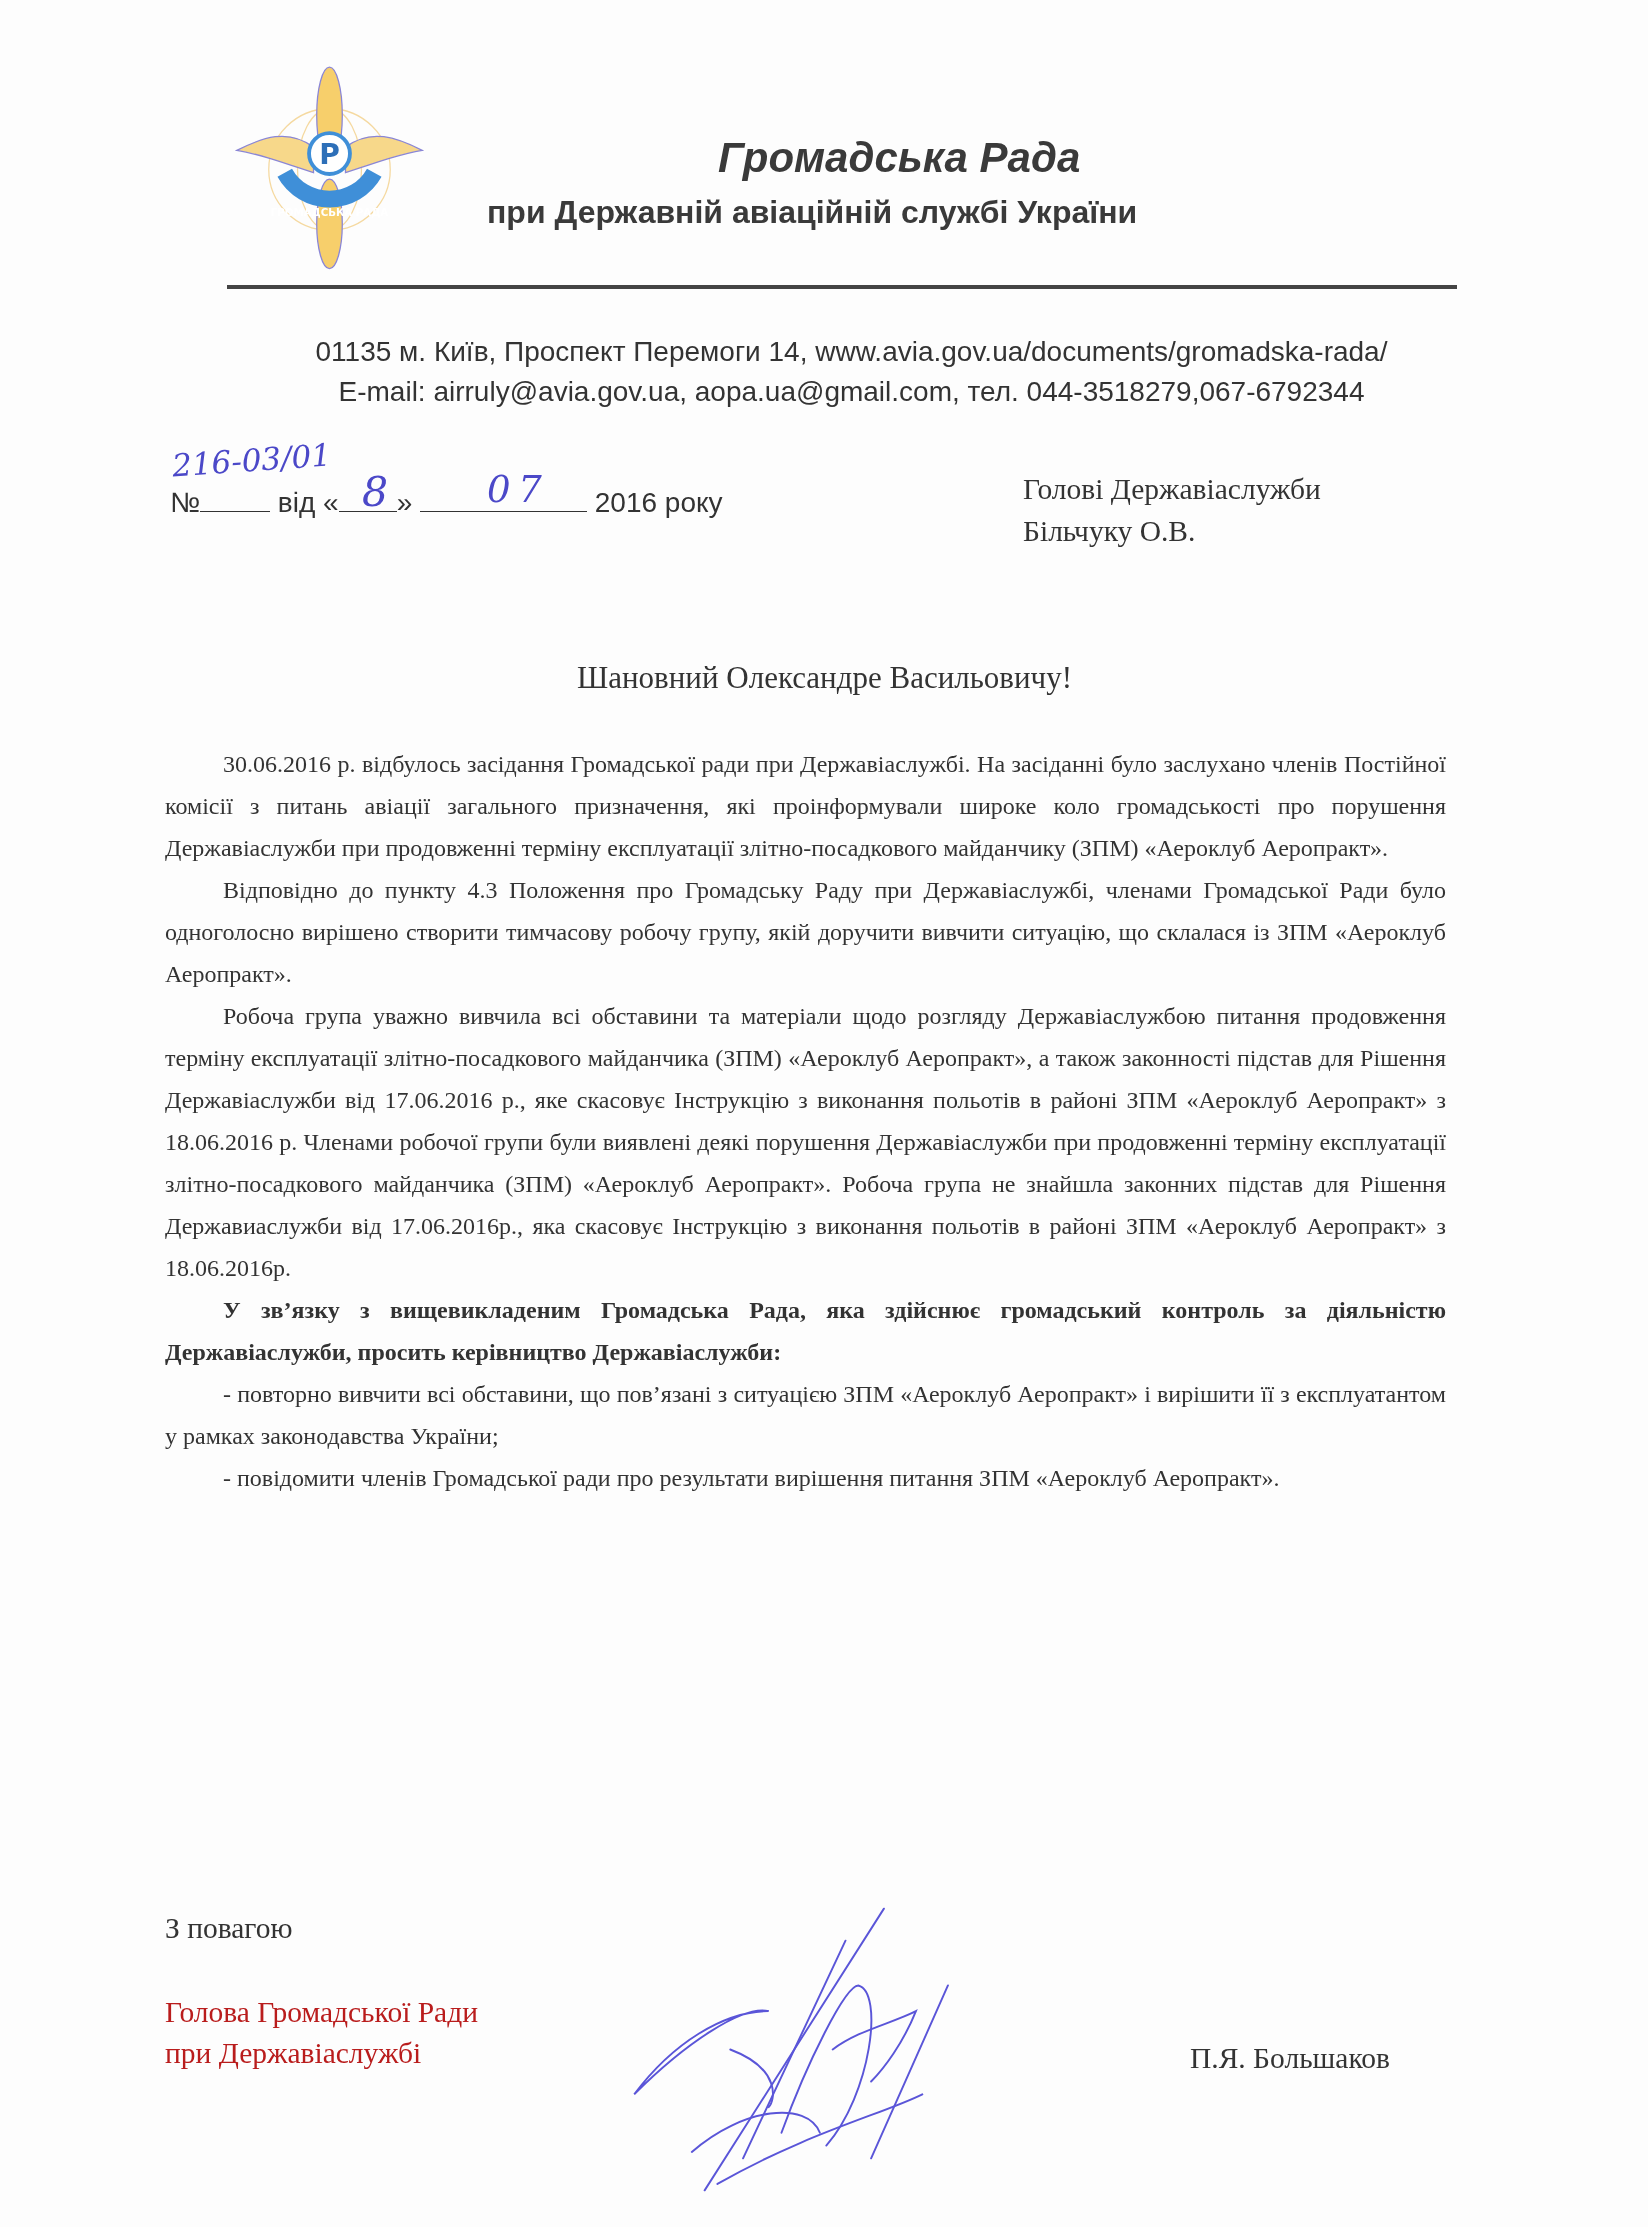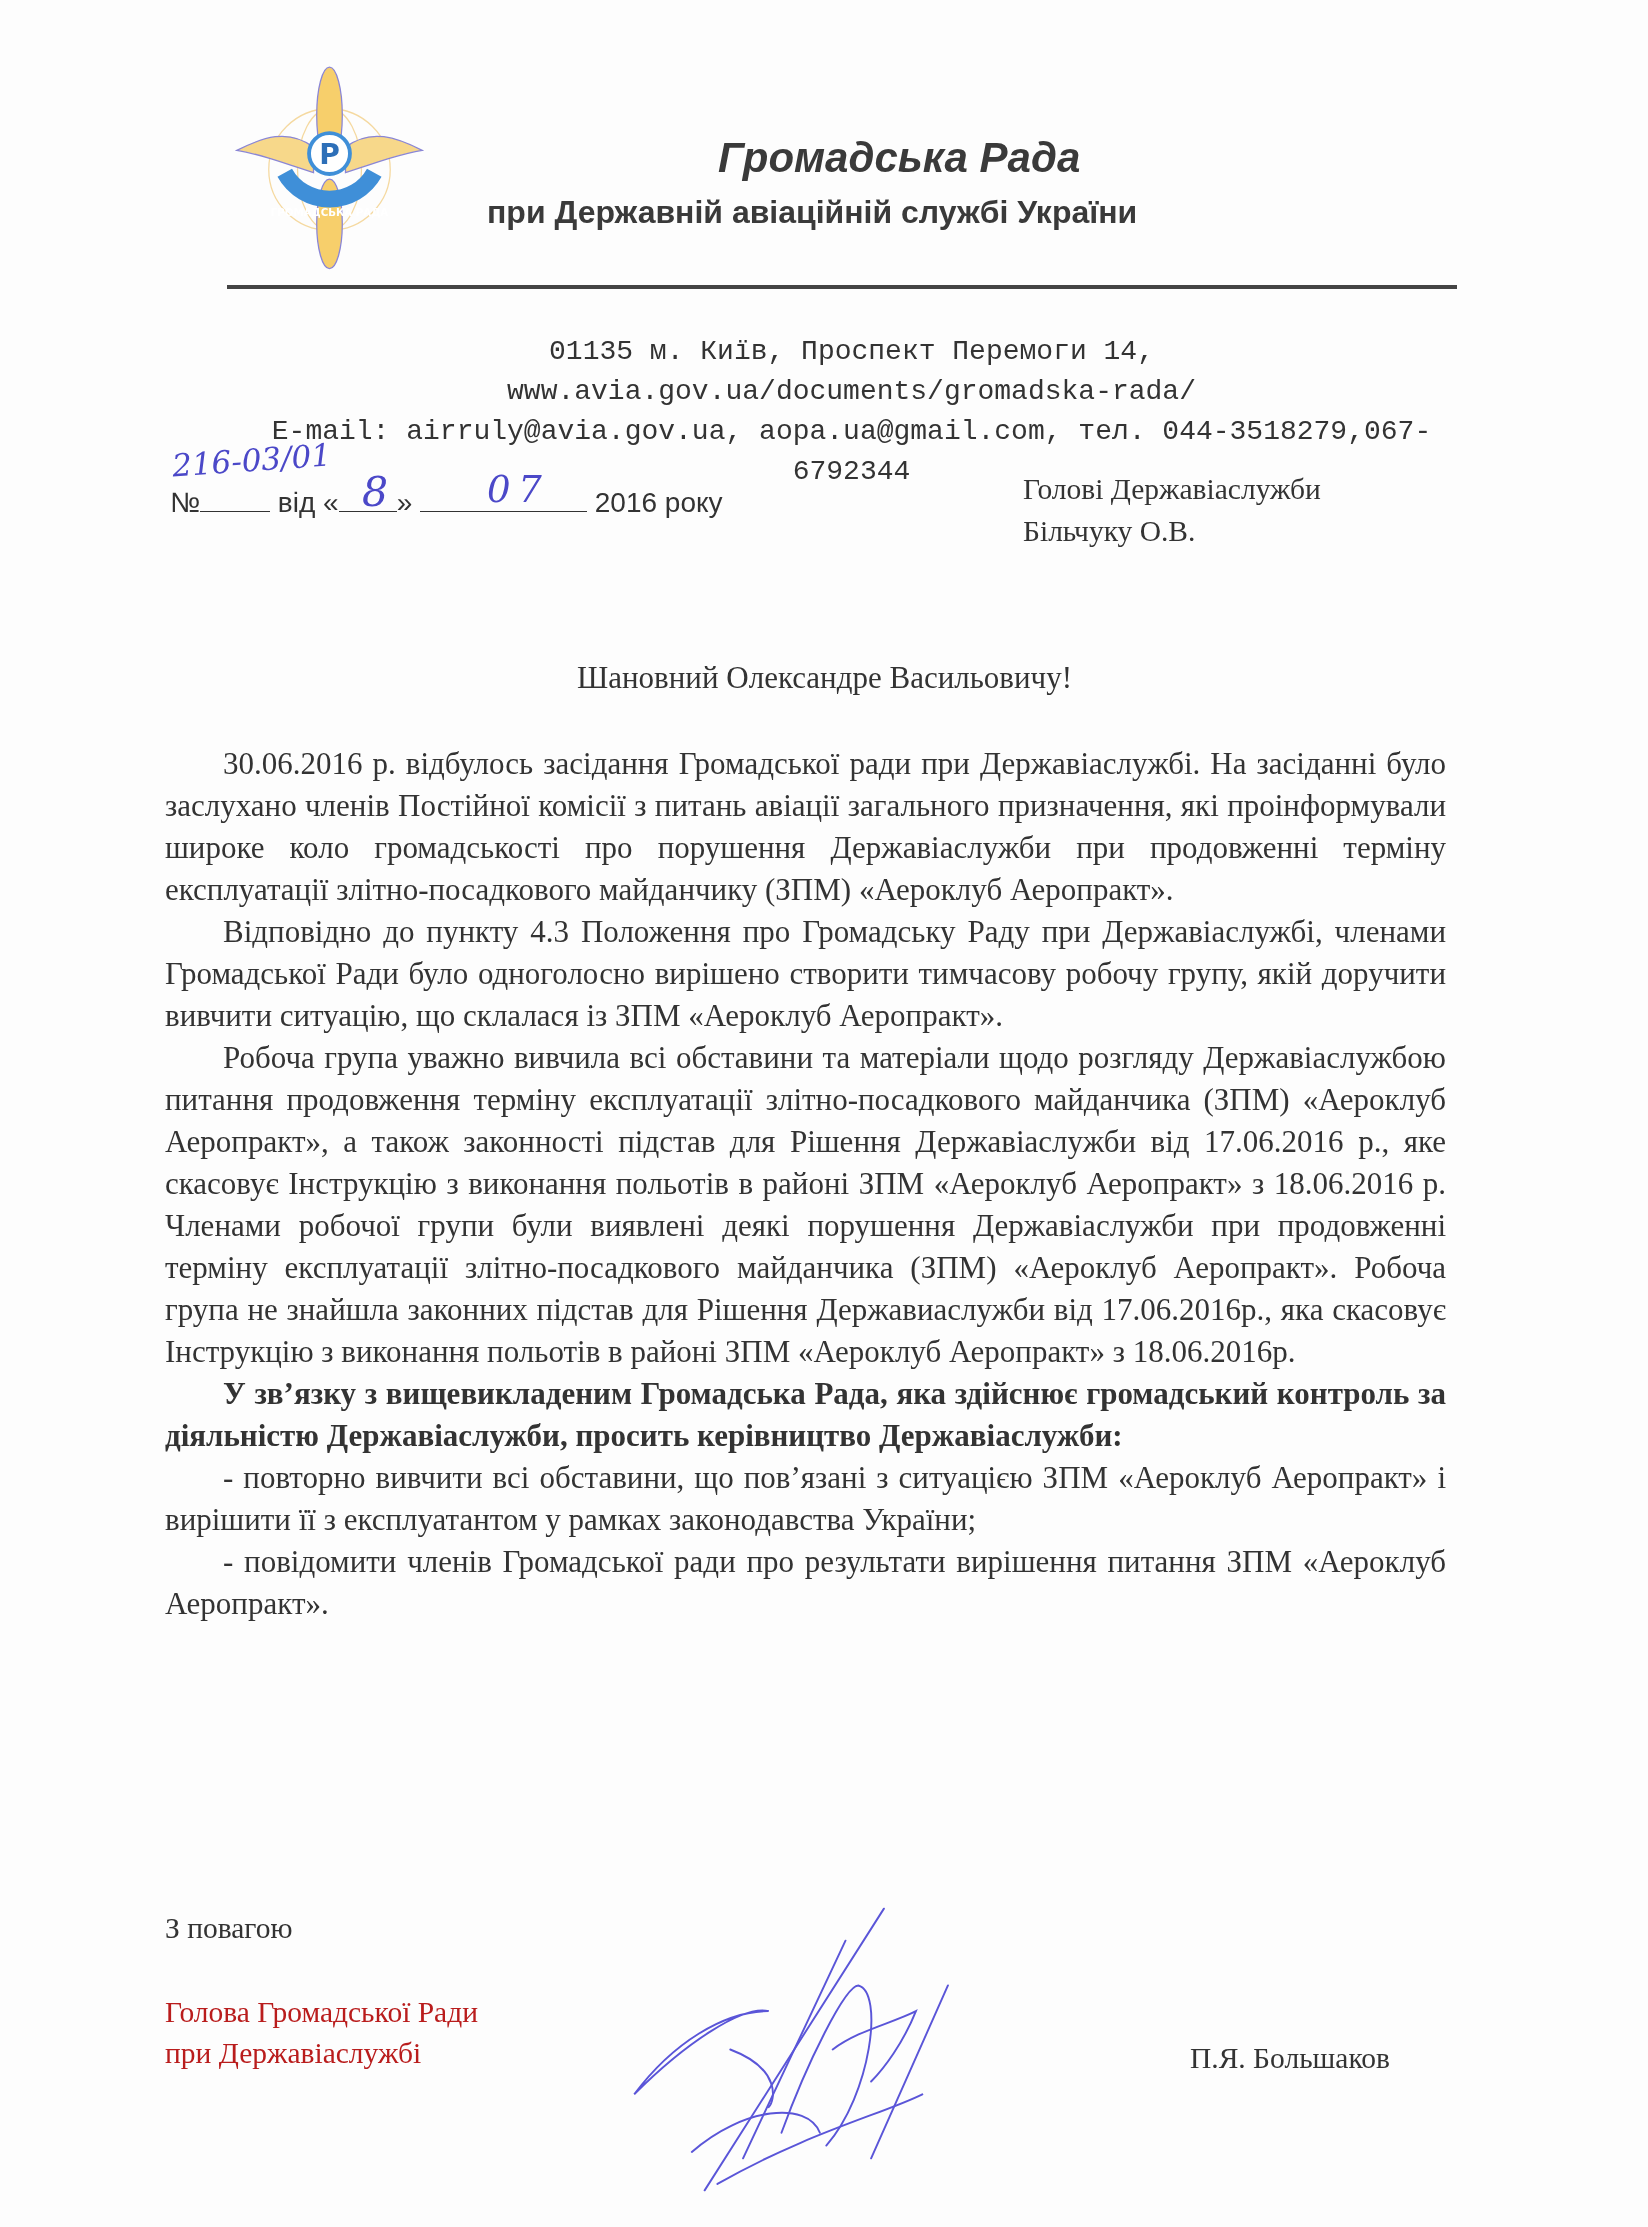--- a/index.html
+++ b/index.html
@@ -6,36 +6,36 @@
   body { width: 1649px; height: 2227px; position: relative; overflow: hidden; color: #2b2b2b; }
   .page { position: absolute; left: 0; top: 0; width: 1649px; height: 2227px; background: #fdfdfd; }
 
   
   .logo { position: absolute; left: 224px; top: 64px; width: 211px; height: 211px; }
   .org-title { position: absolute; left: 487px; top: 134px; width: 961px; text-align: center; font-family: "Liberation Sans", sans-serif; font-weight: bold; color: #3a3a3a; }
   .org-title .line1 { font-size: 42px; font-style: italic; display: block; padding-left: 231px; text-align: left; }
   .org-title .line2 { font-size: 32px; display: block; margin-top: 11.5px; text-align: left; padding-left: 0; }
   .header-rule { position: absolute; left: 227px; top: 285px; width: 1230px; height: 3.8px; background: #444; }
 
-  .address { position: absolute; left: 243px; top: 332px; width: 1217px; text-align: center; font-family: Liberation Mono, monospace; font-size: 28px; line-height: 40px; color: #333; }
+  .address { position: absolute; left: 243px; top: 332px; width: 1217px; text-align: center; font-family: Liberation Sans, sans-serif; font-size: 28px; line-height: 40px; color: #333; }
 
   
   .ref-line { position: absolute; left: 170px; top: 487px; font-family: Liberation Sans, sans-serif; font-size: 28px; color: #333; white-space: nowrap; }
   .blank { display: inline-block; border-bottom: 1.3px solid #333; vertical-align: baseline; height: 23px; }
   .hand { font-family: "DejaVu Serif", serif; font-style: italic; color: #4b48c8; position: absolute; }
   .hand-ref { left: 172px; top: 442px; font-size: 31px; transform: rotate(-4deg); }
   .hand-day { left: 362px; top: 468px; font-size: 41px; }
   .hand-month { left: 487px; top: 468px; font-size: 37px; letter-spacing: 7.7px; }
 
   .recipient { position: absolute; left: 1023px; top: 468px; font-family: "Liberation Serif", serif; font-size: 29.5px; line-height: 42px; color: #333; }
 
   .greeting { position: absolute; left: 0; width: 1649px; top: 660px; text-align: center; font-family: Liberation Serif, serif; font-size: 31px; color: #333; }
 
   
-  .body-text { position: absolute; left: 165px; top: 743px; width: 1281px; font-family: "Liberation Serif", serif; font-size: 31px; line-height: 42px; color: #333; text-align: justify; }
+  .body-text { position: absolute; left: 165px; top: 743px; width: 1281px; font-family: "Liberation Serif", serif; font-size: 24px; line-height: 42px; color: #333; text-align: justify; }
   .body-text p { margin: 0; text-indent: 58px; }
   .body-text p.bold { font-weight: bold; }
   .body-text p.list { margin: 0; }
 
   .closing { position: absolute; left: 165px; top: 1912px; font-family: "Liberation Serif", serif; font-size: 29.5px; color: #333; }
   .signer-title { position: absolute; left: 165px; top: 1992px; font-family: "Liberation Serif", serif; font-size: 29.5px; line-height: 41px; color: #b91c1c; }
   .signer-name { position: absolute; left: 1190px; top: 2042px; font-family: "Liberation Serif", serif; font-size: 29.5px; color: #333; }
   .signature { position: absolute; left: 615px; top: 1902px; width: 461px; height: 295px; }
 </style>
 </head>

